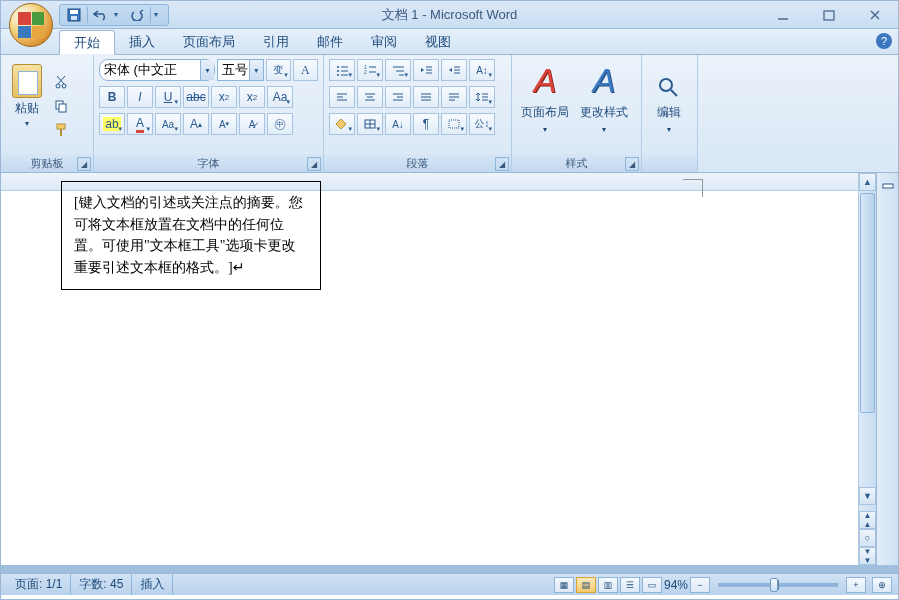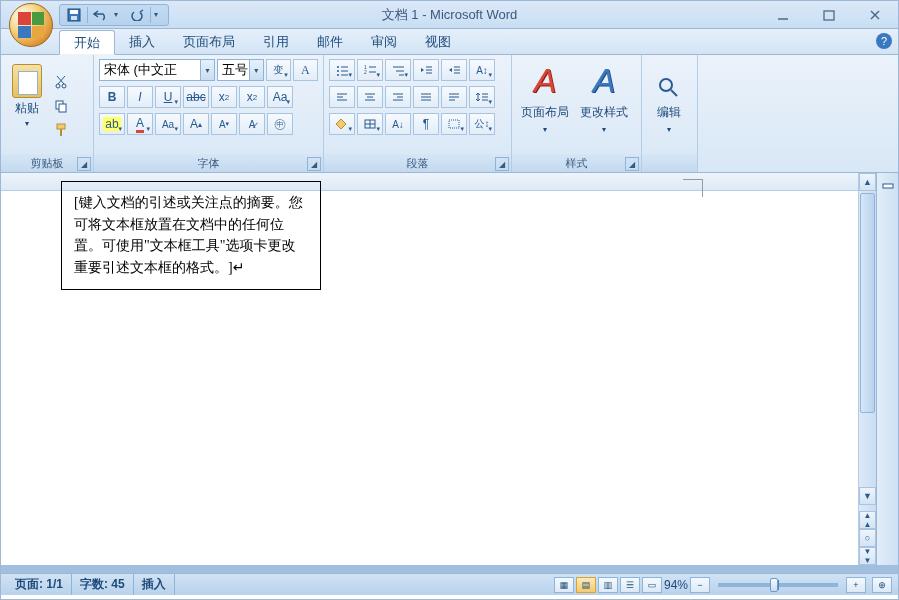--- a/index.html
+++ b/index.html
@@ -26,21 +26,21 @@
 .dlg-launcher { position: absolute; right: 2px; bottom: 1px; width: 14px; height: 14px; border: 1px solid #8eb4da; display: flex; align-items: center; justify-content: center; font-size: 8px; color: #3a5a7d; cursor: pointer; }
 .big-btn { display: flex; flex-direction: column; align-items: center; justify-content: center; width: 42px; height: 76px; cursor: pointer; font-size: 12px; color: #1e4a7a; gap: 2px; }
 .paste-icon { width: 30px; height: 34px; background: linear-gradient(#f7e2a3,#e7c05f); border: 1px solid #b58f35; border-radius: 3px; position: relative; }
 .paste-icon::before { content:""; position:absolute; left:5px; top:6px; width:18px; height:22px; background:#fff; border:1px solid #8fb3d8; }
 .small-col { display: flex; flex-direction: column; gap: 6px; justify-content: center; }
 .small-btn { width: 20px; height: 18px; display: flex; align-items: center; justify-content: center; cursor: pointer; font-size: 12px; color: #2a5a8f; border-radius: 2px; }
 .font-group { width: 230px; }
 .font-row { display: flex; gap: 2px; align-items: center; height: 24px; }
 .combo { height: 22px; border: 1px solid #8eb4da; background: #fff; display: flex; align-items: center; padding: 0 4px; font-size: 13px; position: relative; }
 .combo-dd { position: absolute; right: 0; top: 0; width: 14px; height: 100%; border-left: 1px solid #8eb4da; background: linear-gradient(#e8f0fa,#c9def3); display: flex; align-items: center; justify-content: center; font-size: 8px; color: #2a5a8f; }
-.font-name { width: 120px; }
+.font-name { width: 120px; border-radius: 9px; }
 .font-size { width: 48px; }
 .ssbtn { width: 26px; height: 22px; border: 1px solid #a8c4e0; background: linear-gradient(#f6fafe,#e2edf8); display: flex; align-items: center; justify-content: center; font-size: 12px; cursor: pointer; color: #2a5a8f; position: relative; }
 .ssbtn.dd::after { content:"▾"; font-size:7px; position:absolute; right:2px; bottom:1px; color:#2a5a8f; }
 .para-group { width: 188px; }
 .styles-group { width: 130px; }
 .style-btn { display:flex; flex-direction:column; align-items:center; justify-content:flex-end; width:56px; height:76px; font-size:12px; color:#1e4a7a; cursor:pointer; gap:4px; }
 .style-ico { font-size: 34px; font-family: Georgia, serif; }
 .edit-group { width: 56px; }
 .doc-area { position: relative; height: 392px; display:flex; }
 .ruler { height: 18px; background: linear-gradient(#eef4fb,#dce9f6); border-bottom: 1px solid #b3cde6; }
@@ -49,21 +49,21 @@
 .margin-mark { position:absolute; right:155px; top:6px; width:20px; height:18px; border-top:1px solid #999; border-right:1px solid #999; }
 .side-tools { width: 22px; background: linear-gradient(90deg,#e2edf8,#cde0f3); border-left: 1px solid #9db8d6; display:flex; flex-direction:column; align-items:center; }
 .side-btn { width:18px; height:18px; margin-top:4px; cursor:pointer; display:flex; align-items:center; justify-content:center; font-size:11px; color:#2a5a8f; }
 .vscroll { width: 18px; background: linear-gradient(90deg,#dce9f6,#c9def3); border-left:1px solid #b3cde6; display:flex; flex-direction:column; }
 .scroll-btn { height:18px; display:flex; align-items:center; justify-content:center; font-size:9px; color:#2a5a8f; cursor:pointer; background:linear-gradient(#eef4fb,#d3e4f5); border:1px solid #a8c4e0; }
 .scroll-track { flex:1; position:relative; }
 .scroll-thumb { position:absolute; left:1px; right:1px; top:2px; height:220px; background:linear-gradient(90deg,#d7e7f7,#b8d2ec); border:1px solid #8eb4da; border-radius:2px; }
 .browse-sep { height:6px; }
 .footer-strip { height:8px; background:#a0bedd; }
 .statusbar { height: 22px; background: linear-gradient(#d1e2f4,#b8d2ec); display:flex; align-items:center; font-size:12px; color:#1e4a7a; padding:0 6px; border-top:1px solid #9db8d6; }
-.status-item { padding: 0 8px; border-right:1px solid #8eb4da; height:100%; display:flex; align-items:center; cursor:pointer;font-weight:bold; }
+.status-item { padding: 0 8px; border-right:1px solid #8eb4da; height:100%; display:flex; align-items:center; cursor:pointer; }
 .status-right { margin-left:auto; display:flex; align-items:center; gap:2px; height:100%; }
 .view-btn { width:20px; height:16px; border:1px solid #8eb4da; background:linear-gradient(#f4f9fe,#dce9f6); cursor:pointer; display:flex; align-items:center; justify-content:center; font-size:9px; }
 .view-btn.active { background:linear-gradient(#fce9b8,#f4ca6e); border-color:#d9a437; }
 .zoom-slider { width:120px; height:4px; background:#8eb4da; position:relative; margin:0 6px; }
 .zoom-thumb { position:absolute; left:52px; top:-5px; width:8px; height:14px; background:linear-gradient(#f4f9fe,#c9def3); border:1px solid #6f9ac4; border-radius:2px; cursor:pointer; }
 .zoom-tick { position:absolute; left:60px; top:-3px; width:1px; height:10px; background:#5a84ad; }
 svg { display:block; }
 </style>
 </head>
 <body>

